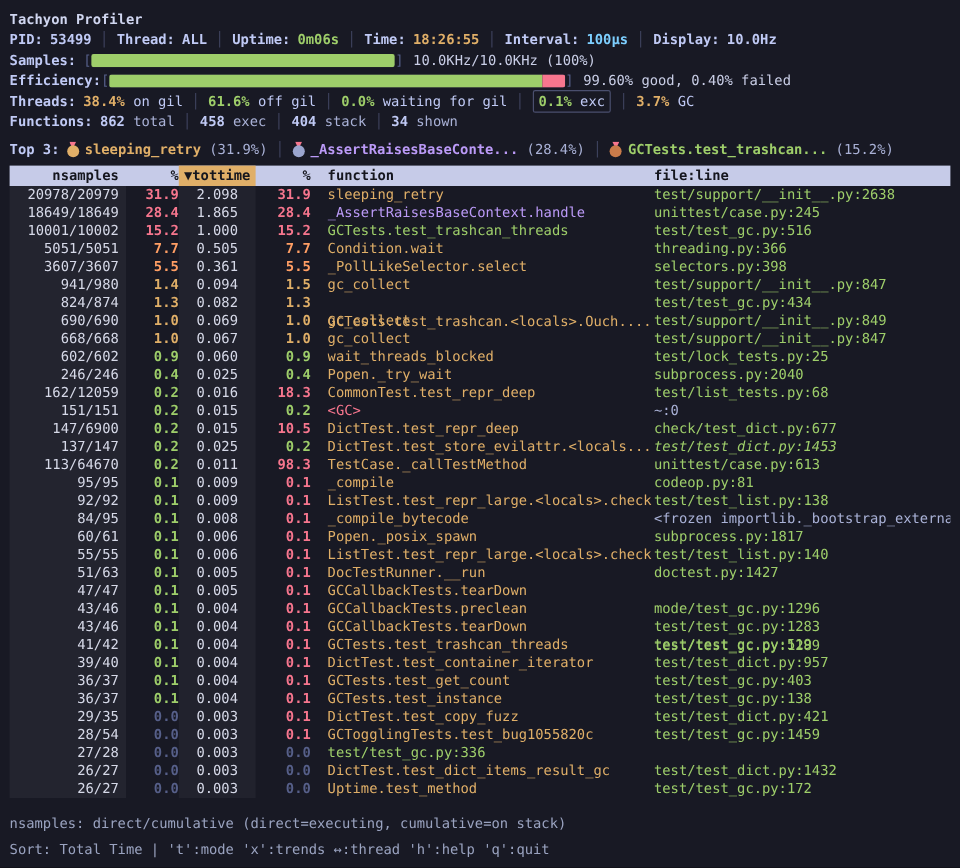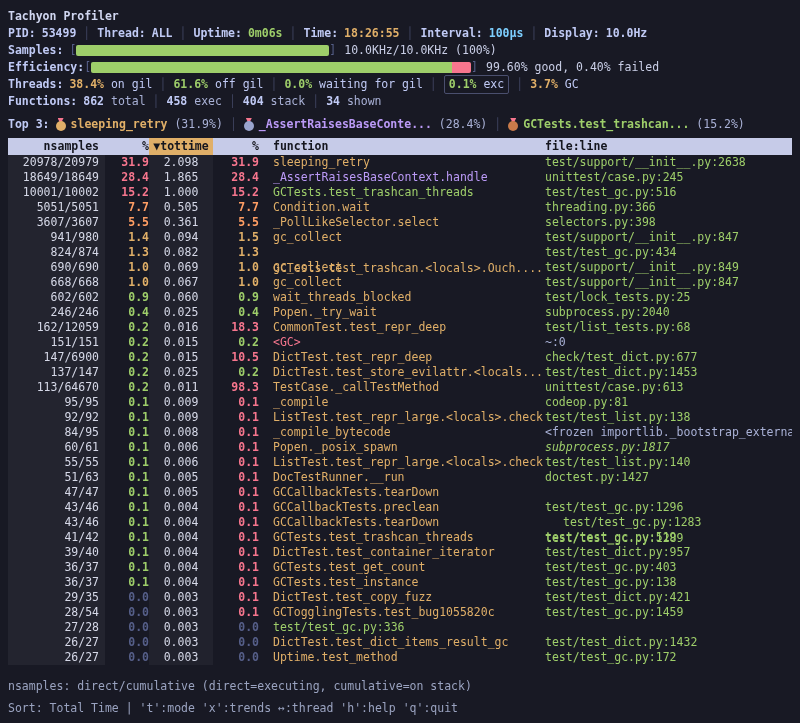--- a/index.html
+++ b/index.html
@@ -229,21 +229,21 @@
         <span class="td fn" style="color: rgb(224, 175, 104);">DictTest.test_repr_deep</span>
         <span class="td fl" style="color: rgb(158, 206, 106);">check/test_dict.py:677</span>
       </div>
       <div class="tr">
         <span class="td ns">137/147</span>
         <span class="td p1" style="color: rgb(158, 206, 106);">0.2</span>
         <span class="td tt">0.025</span>
         <span class="td p2" style="color: rgb(158, 206, 106);">0.2</span>
         <span class="td gap"></span>
         <span class="td fn" style="color: rgb(224, 175, 104);">DictTest.test_store_evilattr.&lt;locals...</span>
-        <span class="td fl" style="color: rgb(158, 206, 106);">test/test_dict.py:1453</span>
+        <span class="td fl" style="color: rgb(158, 206, 106); font-style: italic;">test/test_dict.py:1453</span>
       </div>
       <div class="tr">
         <span class="td ns">113/64670</span>
         <span class="td p1" style="color: rgb(158, 206, 106);">0.2</span>
         <span class="td tt">0.011</span>
         <span class="td p2" style="color: rgb(247, 118, 142);">98.3</span>
         <span class="td gap"></span>
         <span class="td fn" style="color: rgb(224, 175, 104);">TestCase._callTestMethod</span>
         <span class="td fl" style="color: rgb(158, 206, 106);">unittest/case.py:613</span>
       </div>
@@ -274,21 +274,21 @@
         <span class="td fn" style="color: rgb(224, 175, 104);">_compile_bytecode</span>
         <span class="td fl" style="color: rgb(169, 177, 214);">&lt;frozen importlib._bootstrap_external</span>
       </div>
       <div class="tr">
         <span class="td ns">60/61</span>
         <span class="td p1" style="color: rgb(158, 206, 106);">0.1</span>
         <span class="td tt">0.006</span>
         <span class="td p2" style="color: rgb(247, 118, 142);">0.1</span>
         <span class="td gap"></span>
         <span class="td fn" style="color: rgb(224, 175, 104);">Popen._posix_spawn</span>
-        <span class="td fl" style="color: rgb(158, 206, 106); font-style: italic;">subprocess.py:1817</span>
+        <span class="td fl" style="color: rgb(158, 206, 106);">subprocess.py:1817</span>
       </div>
       <div class="tr">
         <span class="td ns">55/55</span>
         <span class="td p1" style="color: rgb(158, 206, 106);">0.1</span>
         <span class="td tt">0.006</span>
         <span class="td p2" style="color: rgb(247, 118, 142);">0.1</span>
         <span class="td gap"></span>
         <span class="td fn" style="color: rgb(224, 175, 104);">ListTest.test_repr_large.&lt;locals&gt;.check</span>
         <span class="td fl" style="color: rgb(158, 206, 106);">test/test_list.py:140</span>
       </div>
@@ -310,30 +310,30 @@
         <span class="td fn" style="color: rgb(224, 175, 104);">GCCallbackTests.tearDown</span>
         <span class="td fl" style="color: rgb(158, 206, 106); margin-top: 46px;">test/test_gc.py:1289</span>
       </div>
       <div class="tr">
         <span class="td ns">43/46</span>
         <span class="td p1" style="color: rgb(158, 206, 106);">0.1</span>
         <span class="td tt">0.004</span>
         <span class="td p2" style="color: rgb(247, 118, 142);">0.1</span>
         <span class="td gap"></span>
         <span class="td fn" style="color: rgb(224, 175, 104);">GCCallbackTests.preclean</span>
-        <span class="td fl" style="color: rgb(158, 206, 106);">test/test_gc.py:1296</span>
+        <span class="td fl" style="color: rgb(158, 206, 106);">mode/test_gc.py:1296</span>
       </div>
       <div class="tr">
         <span class="td ns">43/46</span>
         <span class="td p1" style="color: rgb(158, 206, 106);">0.1</span>
         <span class="td tt">0.004</span>
         <span class="td p2" style="color: rgb(247, 118, 142);">0.1</span>
         <span class="td gap"></span>
         <span class="td fn" style="color: rgb(224, 175, 104);">GCCallbackTests.tearDown</span>
-        <span class="td fl" style="color: rgb(158, 206, 106); margin-left: 18px;">test/test_gc.py:1283</span>
+        <span class="td fl" style="color: rgb(158, 206, 106);">test/test_gc.py:1283</span>
       </div>
       <div class="tr">
         <span class="td ns">41/42</span>
         <span class="td p1" style="color: rgb(158, 206, 106);">0.1</span>
         <span class="td tt">0.004</span>
         <span class="td p2" style="color: rgb(247, 118, 142);">0.1</span>
         <span class="td gap"></span>
         <span class="td fn" style="color: rgb(224, 175, 104);">GCTests.test_trashcan_threads</span>
         <span class="td fl" style="color: rgb(158, 206, 106);">test/test_gc.py:519</span>
       </div>

